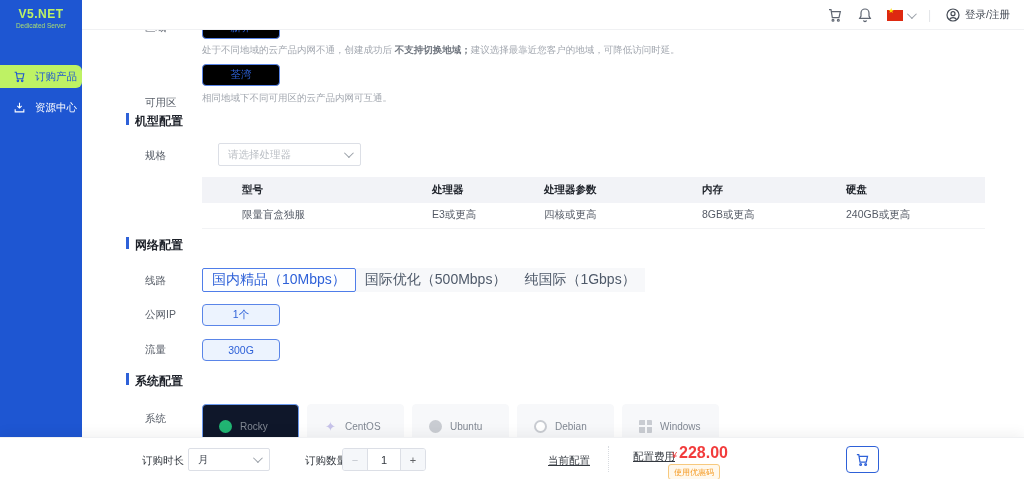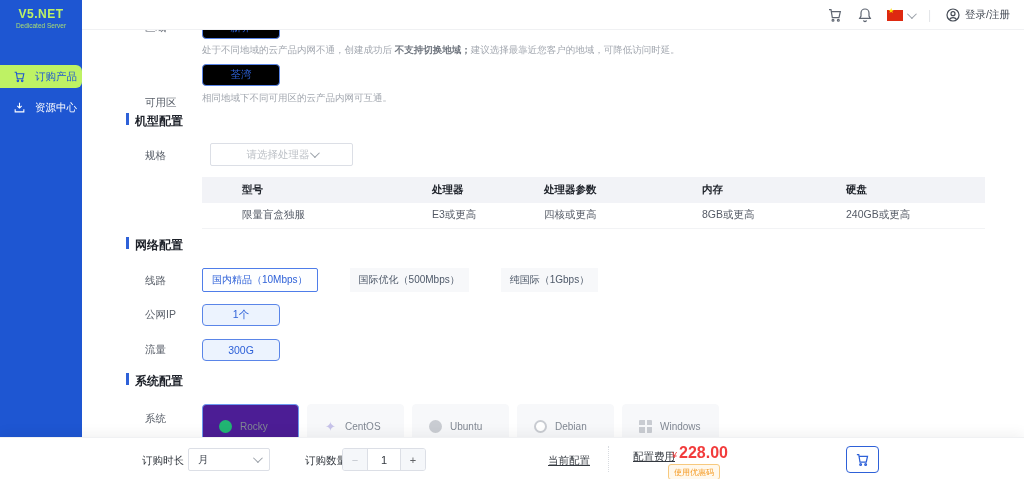--- a/index.html
+++ b/index.html
@@ -57,31 +57,31 @@
   .spec-table { position:absolute; left:120px; top:147px; width:783px; border-collapse:collapse;
     table-layout:fixed; font-size:10.5px; }
   .spec-table th { background:#f2f3f7; height:26px; text-align:left; color:#1d2129; font-weight:bold; }
   .spec-table td { height:25px; color:#555b66; border-bottom:1px solid #f2f3f5; }
   .radio-outer { width:12px; height:12px; border-radius:50%; background:#2e61d8; margin:0 auto;
     position:relative; cursor:pointer; }
   .radio-outer::after { content:""; position:absolute; left:4px; top:4px; width:4px; height:4px;
     border-radius:50%; background:#fff; }
 
   
-  .seg { position:absolute; left:120px; top:238px; display:flex; height:24px; font-size:10px;gap:32px; }
+  .seg { position:absolute; left:120px; top:238px; display:flex; height:24px; font-size:14px; }
   .seg-item { display:flex; align-items:center; padding:0 9px; background:#f7f8fa; color:#4e5969;
     cursor:pointer; white-space:nowrap; }
   .seg-item.selected { background:#fdfeff; border:1px solid #4f7de9; color:#2e61d8; border-radius:2px; }
 
   
   .os-row { position:absolute; left:120px; top:374px; display:flex; gap:8px; }
   .os-card { width:97px; height:44px; background:#f7f8fa; border:1px solid #f7f8fa; border-radius:4px;
     display:flex; align-items:center; gap:8px; padding-left:16px; cursor:pointer;
     font-size:10px; color:#818893; }
-  .os-card.selected { background:#4c1d95; border:1px solid #6d9bf0; }
+  .os-card.selected { background:#0f172a; border:1px solid #6d9bf0; }
   .os-ic { width:13px; height:13px; border-radius:50%; flex:none; }
   .ic-rocky { background:#21b573; }
   .ic-centos { background:none; border-radius:0; color:#c7c3ea; font-size:13px; line-height:13px; text-align:center; }
   .ic-ubuntu { background:#c9ccd2; }
   .ic-debian { background:#fff; border:2px solid #c9ccd2; }
   .ic-windows { border-radius:1px;
     background:linear-gradient(#f7f8fa,#f7f8fa) center/100% 2px no-repeat,
                linear-gradient(#f7f8fa,#f7f8fa) center/2px 100% no-repeat,#c9ccd2; }
 
   
@@ -188,21 +188,21 @@
     </div>
 
     <span class="flabel" style="top:30px;margin-top:36px;">可用区</span>
     <div class="pill-btn" style="top:34px;">荃湾</div>
     <div class="help" style="top:62px;">相同地域下不同可用区的云产品内网可互通。</div>
 
     <div class="sec-title" style="top:83px;">
       <span>机型配置</span>
     </div>
     <span class="flabel" style="top:119px;">规格</span>
-    <div class="select-box" style="left:128px; top:113px; width:143px;justify-content:center;">
+    <div class="select-box" style="left:136px; top:113px; width:143px;">
       <span>请选择处理器</span>
       <span class="chev"></span>
     </div>
 
     <table class="spec-table">
       <colgroup>
           <col style="width:40px">
           <col style="width:190px">
           <col style="width:112px">
           <col style="width:158px">

